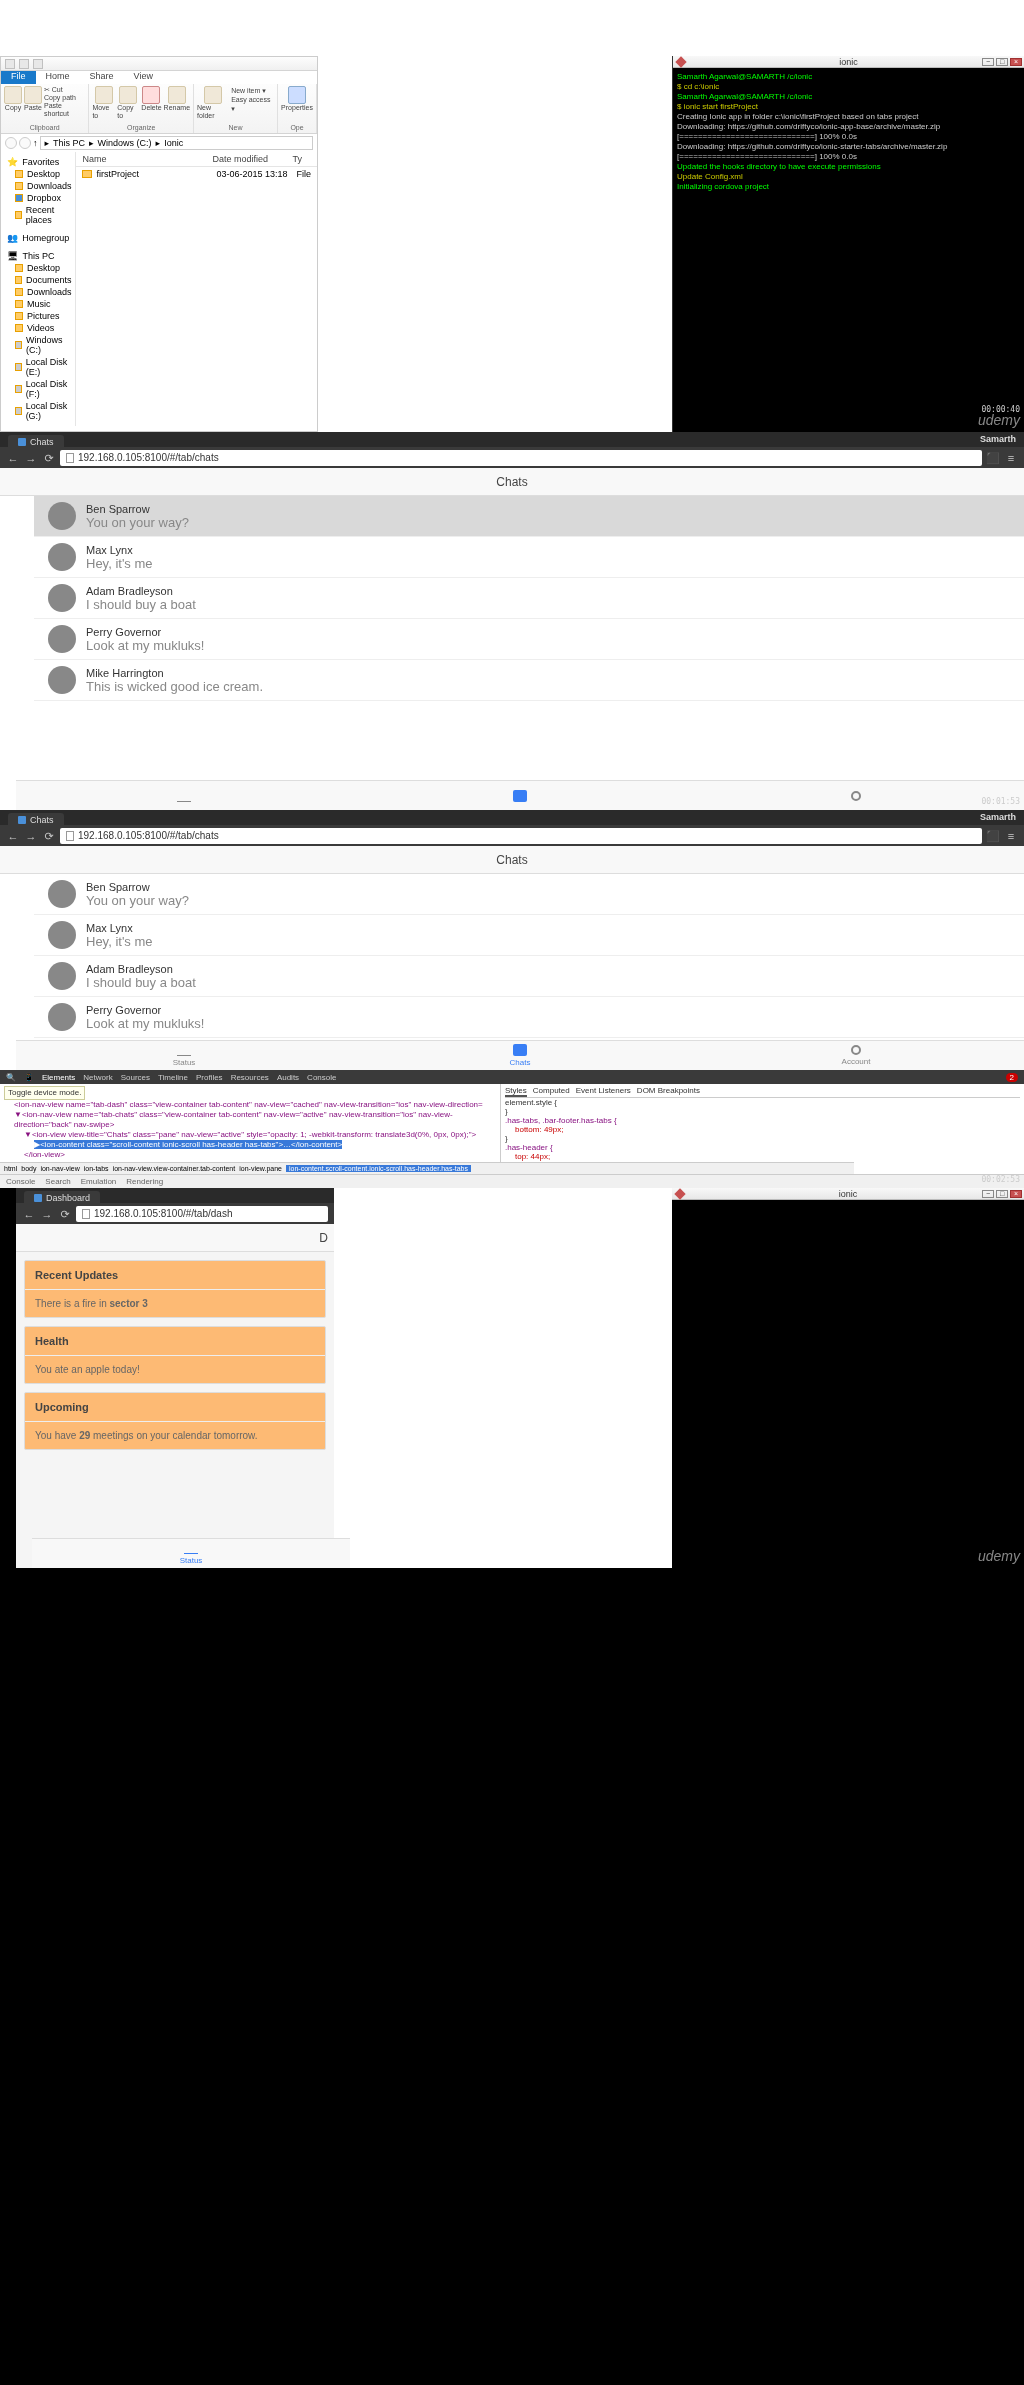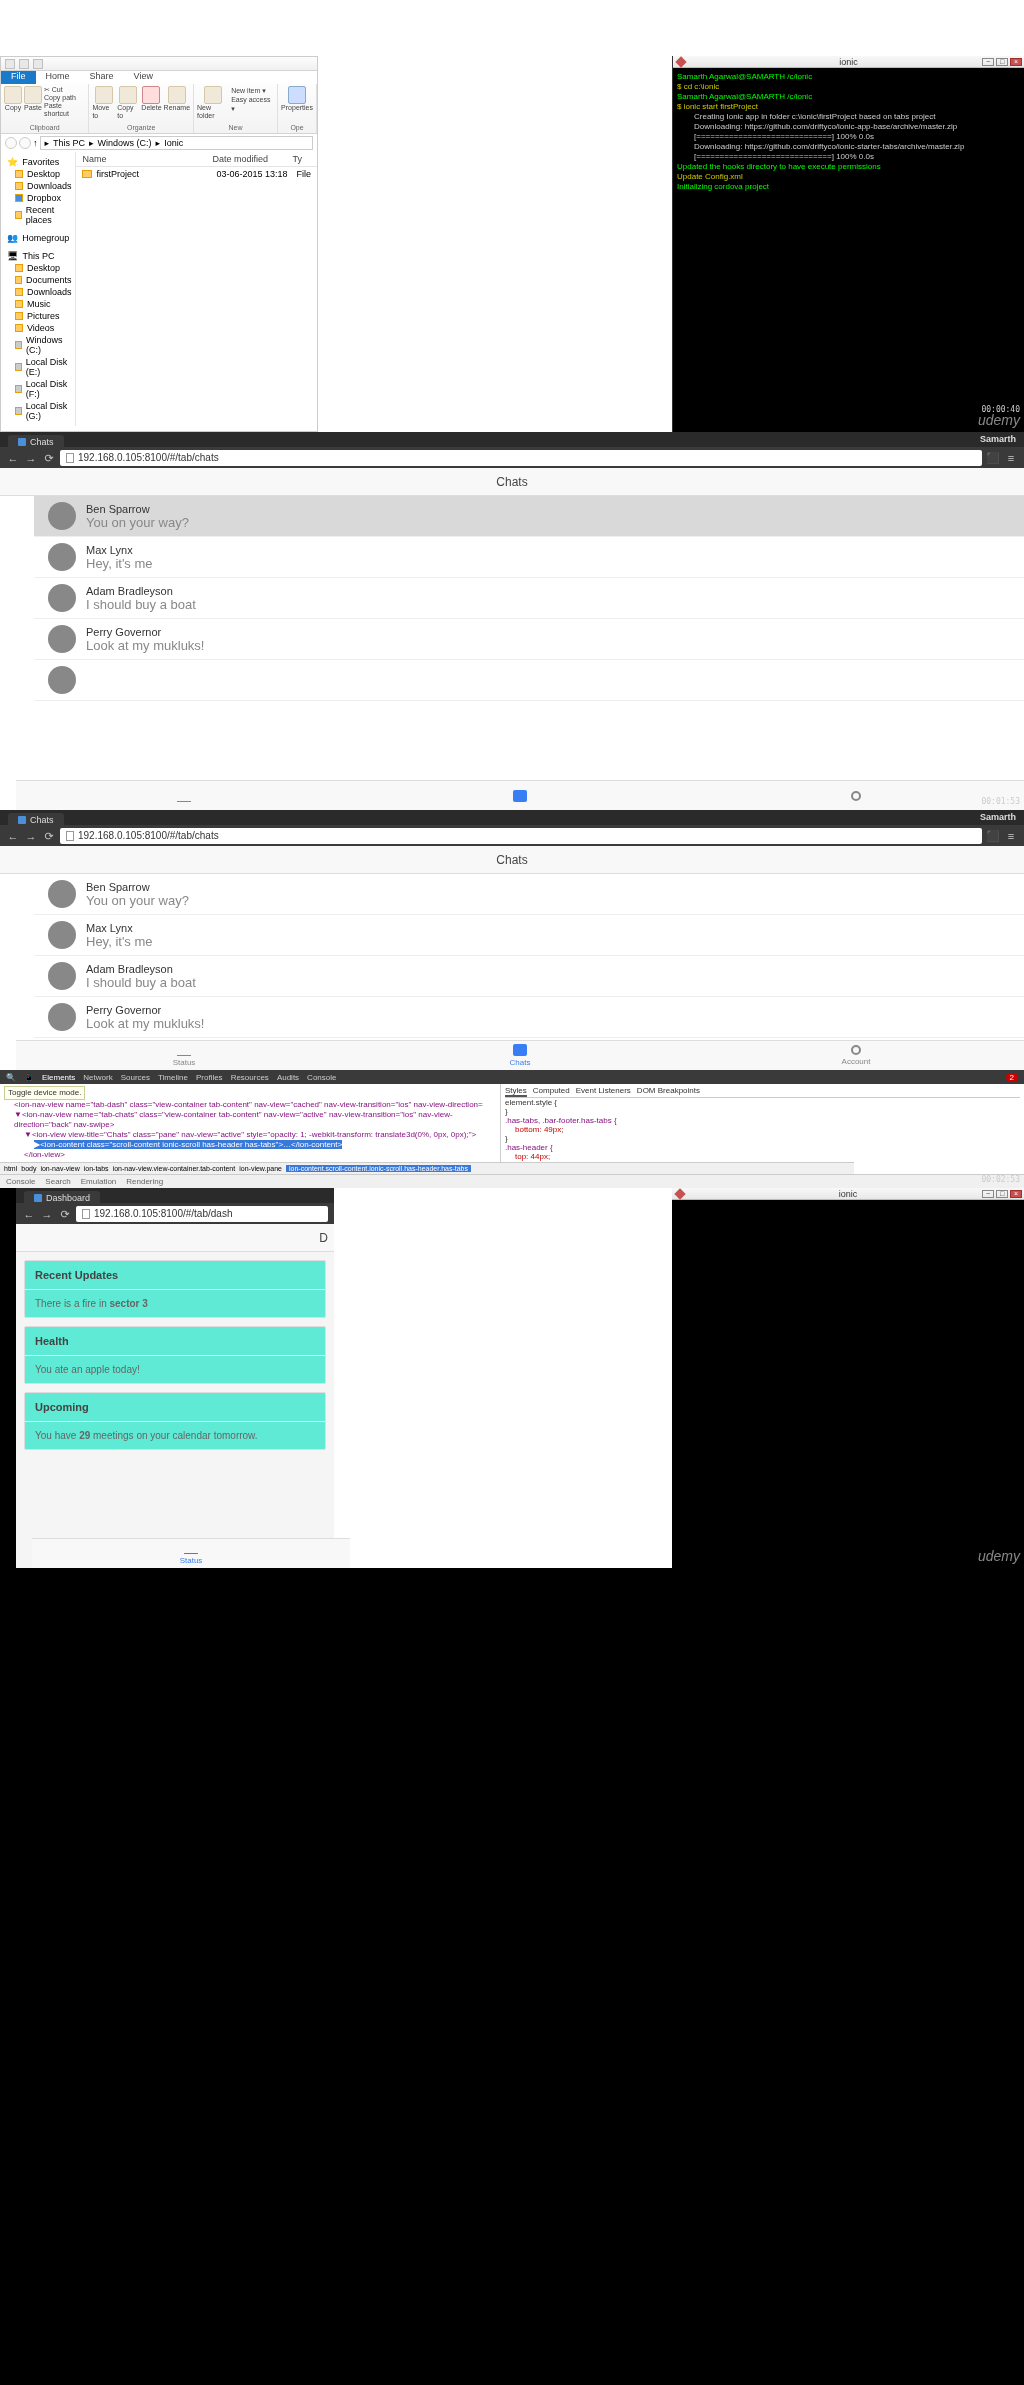--- a/index.html
+++ b/index.html
@@ -40,21 +40,21 @@
 
 
 .terminal { position: absolute; right: 0; top: 56px; width: 352px; height: 376px; background: #000; border-left: 1px solid #333; }
 .term-title { height: 12px; background: linear-gradient(#f8f8f8,#e8e8e8); border-bottom: 1px solid #bbb; display: flex; align-items: center; justify-content: center; font-size: 9px; color: #333; position: relative; }
 .term-title .wbtns { position: absolute; right: 2px; display: flex; gap: 2px; }
 .term-title .wbtn { width: 12px; height: 8px; border: 1px solid #888; font-size: 7px; text-align: center; line-height: 6px; }
 .term-title .wbtn.close { background: #c75050; border-color: #a03030; color: #fff; }
 .term-title .diamond { position: absolute; left: 4px; width: 8px; height: 8px; background: #c75050; transform: rotate(45deg); }
 .term-body { font-family: "Consolas", monospace; font-size: 8px; padding: 4px; line-height: 10px; }
 .term-body .g { color: #0f0; }
-.term-body .w { color: #ccc; margin-left: 17px; }
+.term-body .w { color: #ccc; }
 .term-body .y { color: #cc0; }
 .watermark { position: absolute; right: 4px; bottom: 4px; color: #888; font-size: 14px; font-style: italic; }
 .timestamp { position: absolute; right: 4px; bottom: 4px; color: #ccc; font-size: 8px; font-family: monospace; }
 
 
 .panel2 { position: relative; height: 378px; background: #fff; }
 .panel3 { position: relative; height: 378px; background: #fff; }
 .browser-chrome { height: 36px; background: #2a2a2a; }
 .browser-tab { display: inline-flex; align-items: center; background: #3a3a3a; height: 15px; border-radius: 3px 3px 0 0; margin-left: 8px; padding: 0 10px; font-size: 9px; color: #ddd; gap: 4px; }
 .browser-tab .fav { width: 8px; height: 8px; background: #4a90d9; border-radius: 1px; }
@@ -89,21 +89,21 @@
 .dt-left .hl { background: #3879d9; color: #fff; }
 .dt-right { flex: 1; border-left: 1px solid #ccc; padding: 16px 4px 4px; color: #333; }
 .dt-crumb { position: absolute; bottom: 14px; left: 0; right: 170px; height: 12px; background: #f0f0f0; border-top: 1px solid #ccc; font-size: 7px; display: flex; align-items: center; gap: 4px; padding: 0 4px; overflow: hidden; }
 .dt-crumb .sel { background: #3879d9; color: #fff; padding: 0 3px; }
 .dt-bottom-tabs { position: absolute; bottom: 0; left: 0; right: 0; height: 14px; background: #f0f0f0; border-top: 1px solid #ccc; font-size: 8px; display: flex; align-items: center; gap: 10px; padding: 0 6px; color: #666; }
 
 
 .panel4 { position: relative; height: 380px; background: #fff; margin-left: 16px; }
 .dash-side { position: absolute; left: 0; top: 0; width: 318px; height: 380px; background: #f5f5f5; }
 .dash-header { height: 28px; border-bottom: 1px solid #ddd; background: #f8f8f8; }
-.card { background: #5eead4; margin: 8px; border: 1px solid #ddd; border-radius: 2px; }
+.card { background: #fdba74; margin: 8px; border: 1px solid #ddd; border-radius: 2px; }
 .card .chdr { padding: 8px 10px; font-size: 11px; font-weight: bold; color: #444; border-bottom: 1px solid #eee; }
 .card .cbody { padding: 8px 10px; font-size: 10px; color: #666; }
 .term4 { position: absolute; right: 0; top: 0; width: 352px; height: 380px; background: #000; }
 
 
 .av1 { background: radial-gradient(circle at 40% 35%, #d9c4a8, #8b6d4a); }
 .av2 { background: radial-gradient(circle at 40% 35%, #e8d0b0, #a87850); }
 .av3 { background: radial-gradient(circle at 40% 35%, #c89868, #6b4830); }
 .av4 { background: radial-gradient(circle at 40% 35%, #5590cc, #2a5a90); }
 .av5 { background: radial-gradient(circle at 40% 35%, #b0a890, #706850); }
@@ -366,20 +366,24 @@
       </div>
     <div class="chat-item">
         <div class="avatar av4"></div>
         <div class="txt">
           <div class="name">Perry Governor</div>
           <div class="msg">Look at my mukluks!</div>
         </div>
       </div>
     <div class="chat-item">
         <div class="avatar av5"></div>
+        <div class="txt">
+          <div class="name">Mike Harrington</div>
+          <div class="msg">This is wicked good ice cream.</div>
+        </div>
       </div>
   </div>
   <div class="tab-bar">
     <div class="tb">
         <div class="ticon pulse"></div>
       </div>
     <div class="tb active">
         <div class="ticon chat"></div>
       </div>
     <div class="tb">

